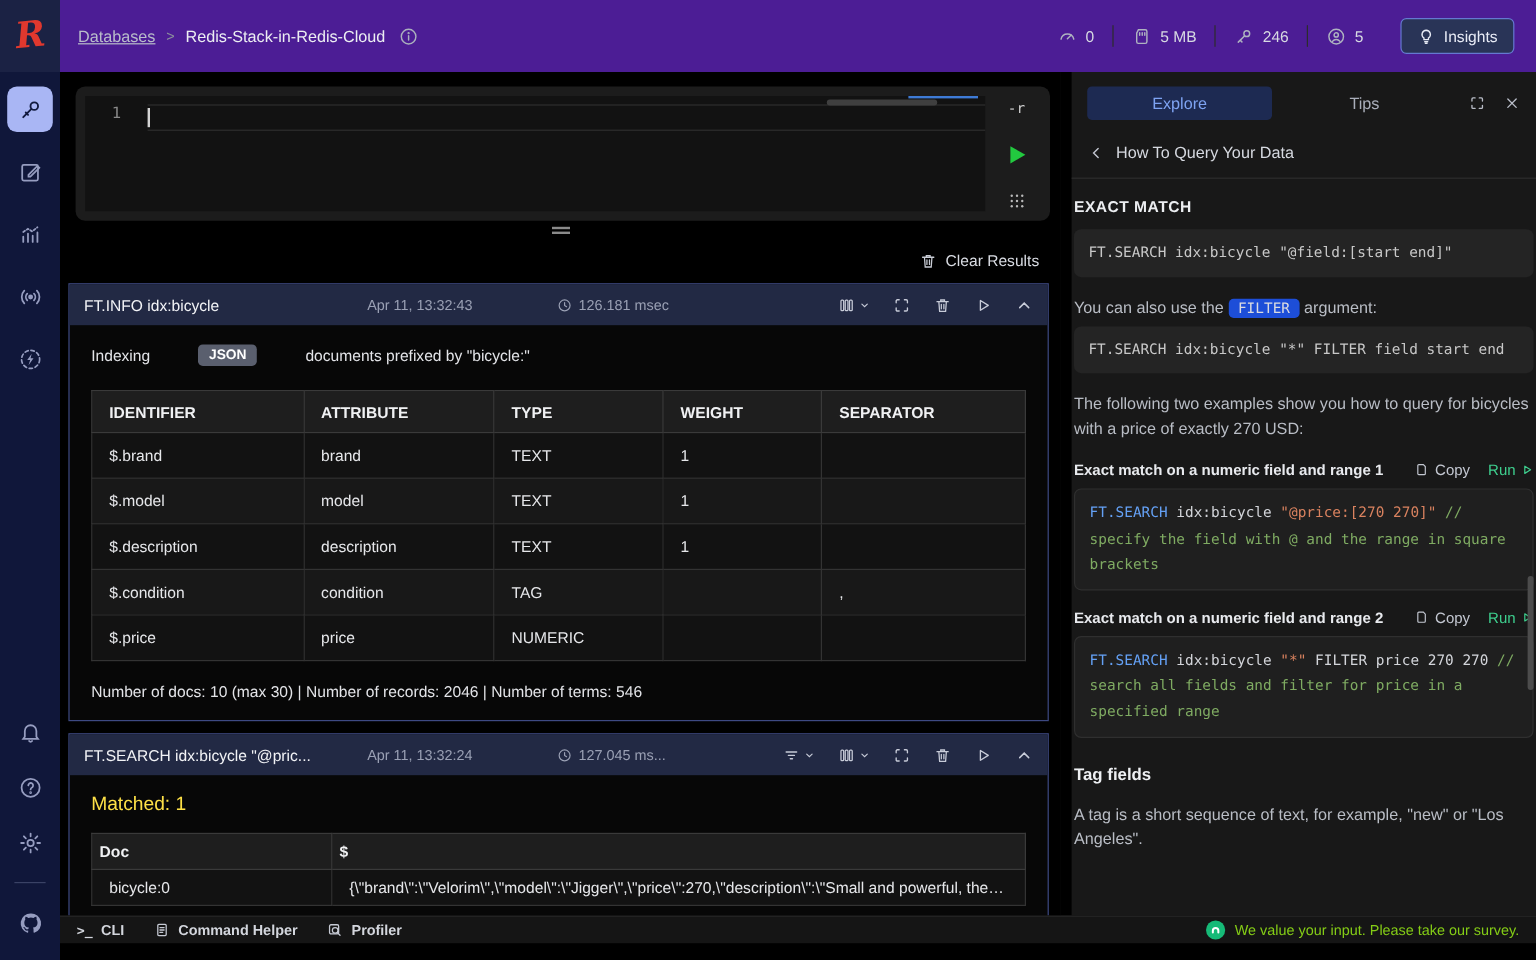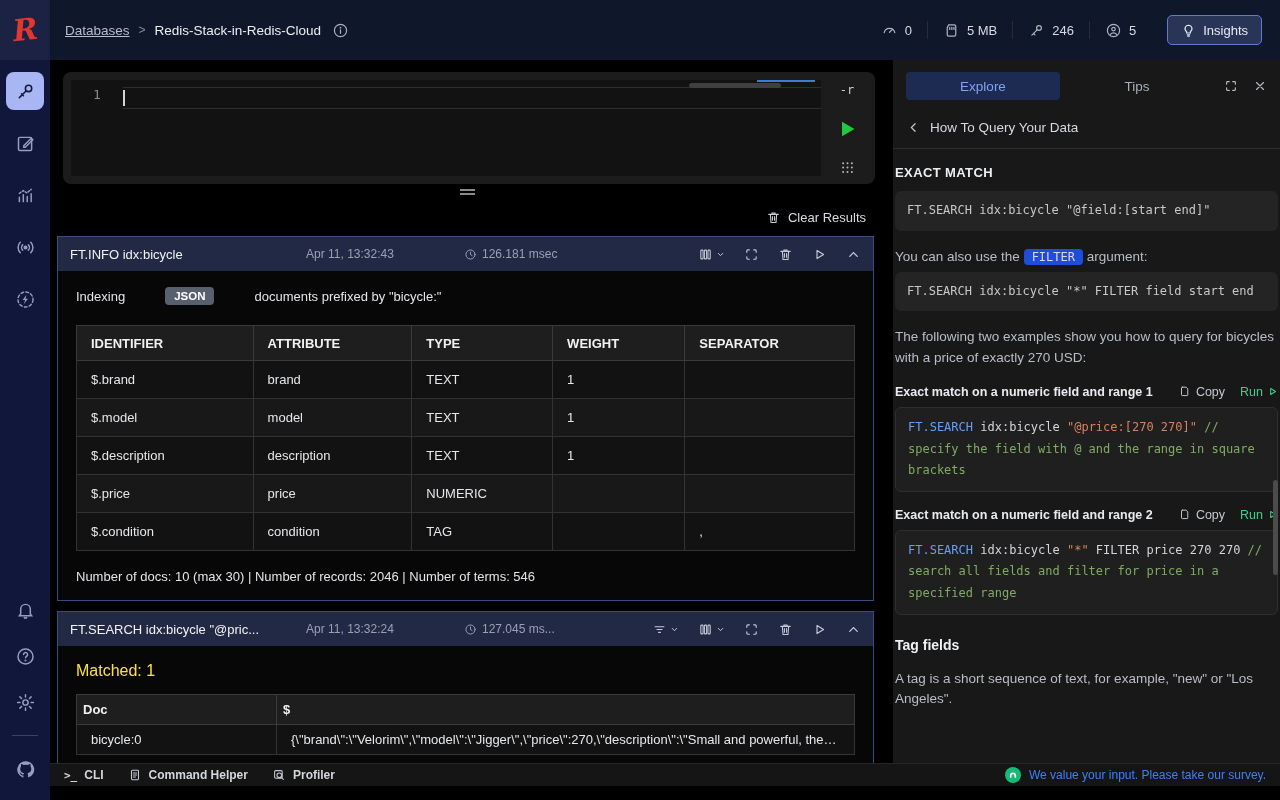--- a/index.html
+++ b/index.html
@@ -16,21 +16,21 @@
   .side-nav { margin-top:12px; display:flex; flex-direction:column; gap:14px; }
   .nav-btn { width:38px; height:38px; border-radius:8px; display:flex; align-items:center; justify-content:center;
              color:#969dc0; cursor:pointer; }
   .nav-btn.active { background:#a9b6f4; color:#121a3e; }
   .nav-btn svg { width:21px; height:21px; }
   .side-bottom { margin-top:auto; display:flex; flex-direction:column; align-items:center; gap:12px; padding-bottom:14px; }
   .side-bottom .nav-btn { width:34px; height:34px; }
   .side-divider { width:26px; border-top:1px solid #3a4265; margin:4px 0; }
 
   
-  .topbar { position:absolute; left:50px; top:0; right:0; height:60px; background:#0f172a;
+  .topbar { position:absolute; left:50px; top:0; right:0; height:60px; background:#4c1d95;
             display:flex; align-items:center; padding:0 18px 0 15px; }
   .breadcrumb { display:flex; align-items:center; gap:9px; font-size:13.5px; }
   .bc-root { color:#b9bdca; text-decoration:underline; cursor:pointer; }
   .bc-sep { color:#8b8f9c; font-size:12px; }
   .bc-current { color:#eceef2; }
   .info-icon { color:#aab0bd; display:flex; margin-left:2px; }
   .top-stats { margin-left:auto; display:flex; align-items:center; gap:0; }
   .stat { display:flex; align-items:center; gap:7px; font-size:13px; color:#d7dae2; padding:0 15px; }
   .stat svg { width:17px; height:17px; color:#aeb3c0; }
   .stat-div { width:1px; height:18px; background:#2c2c2c; }
@@ -142,21 +142,21 @@
   .page-ind { font-size:13px; color:#d6d9e0; font-weight:bold; text-decoration:underline; }
   .exp-scroll { position:absolute; right:2px; top:420px; width:5px; height:95px; background:#4c4c4c; border-radius:3px; cursor:pointer; }
 
   
   .statusbar { position:absolute; left:50px; right:0; top:763px; height:23px; background:#151515;
                border-top:1px solid #262626; display:flex; align-items:center; padding:0 14px; gap:24px;
                font-size:12px; color:#d3d6dd; font-weight:bold; }
   .sb-item { display:flex; align-items:center; gap:7px; cursor:pointer; }
   .sb-item svg { width:14px; height:14px; color:#c6cad4; }
   .sb-prompt { font-family:"DejaVu Sans Mono", monospace; font-size:11px; font-weight:bold; }
-  .sb-survey { margin-left:auto; display:flex; align-items:center; gap:8px; color:#3b82f6; font-weight:normal; cursor:pointer; }
+  .sb-survey { margin-left:auto; display:flex; align-items:center; gap:8px; color:#84cc16; font-weight:normal; cursor:pointer; }
   .survey-icon { width:16px; height:16px; border-radius:50%; background:#16ba77; display:flex; align-items:center; justify-content:center; }
   .survey-icon svg { width:10px; height:10px; }
 </style>
 </head>
 <body>
 
 <div class="app">
 
   <nav class="sidebar">
     <div class="logo-block">
@@ -410,32 +410,32 @@
                     <td></td>
                   </tr>
                   <tr>
                     <td>$.description</td>
                     <td>description</td>
                     <td>TEXT</td>
                     <td>1</td>
                     <td></td>
                   </tr>
                   <tr>
+                    <td>$.condition</td>
+                    <td>condition</td>
+                    <td>TAG</td>
+                    <td></td>
+                    <td>,</td>
+                  </tr>
+                  <tr>
                     <td>$.price</td>
                     <td>price</td>
                     <td>NUMERIC</td>
                     <td></td>
                     <td></td>
-                  </tr>
-                  <tr>
-                    <td>$.condition</td>
-                    <td>condition</td>
-                    <td>TAG</td>
-                    <td></td>
-                    <td>,</td>
                   </tr>
                 </tbody>
             </table>
             <div class="tbl-summary">Number of docs: 10 (max 30) | Number of records: 2046 | Number of terms: 546</div>
           </div>
         </div>
 
         <div class="cmd-card">
           <div class="card-header">
             <span class="cmd-name">FT.SEARCH idx:bicycle "@pric...</span>

